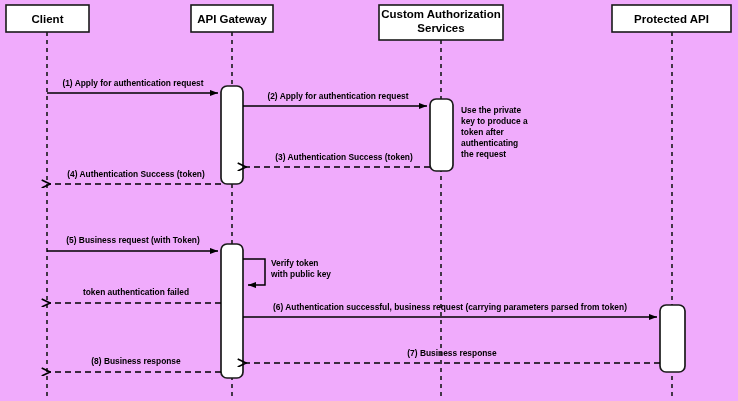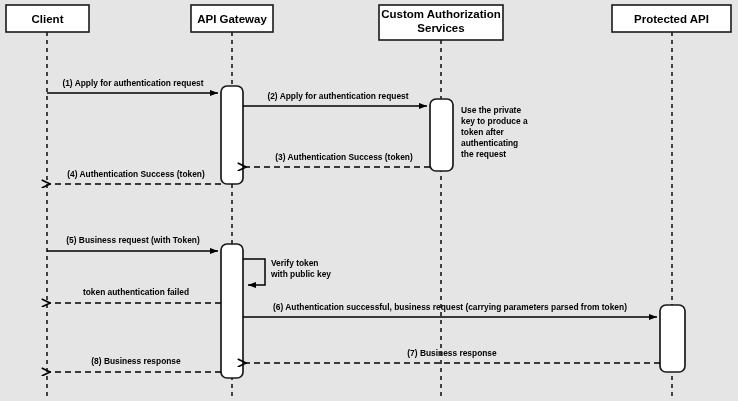--- a/index.html
+++ b/index.html
@@ -7,21 +7,21 @@
     padding: 0;
     background: #ffffff;
   }
   body {
     font-family: "Liberation Sans", sans-serif;
   }
   #diagram-root {
     position: relative;
     width: 738px;
     height: 401px;
-    background: #e5e5e5;
+    background: #f0abfc;
     overflow: hidden;
   }
   svg.seq {
     display: block;
     width: 738px;
     height: 401px;
   }
   .lifeline-box {
     fill: #ffffff;
     stroke: #1a1a1a;

